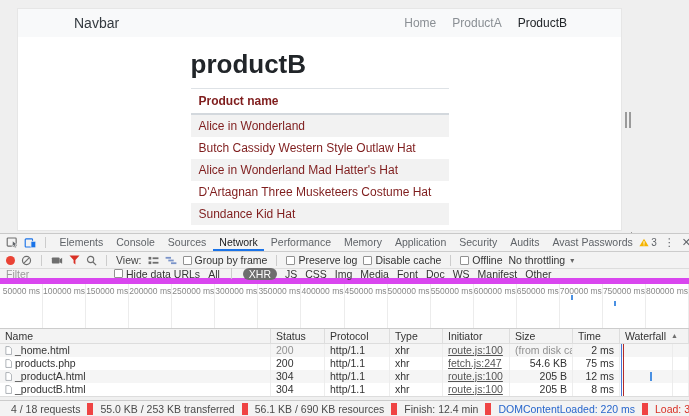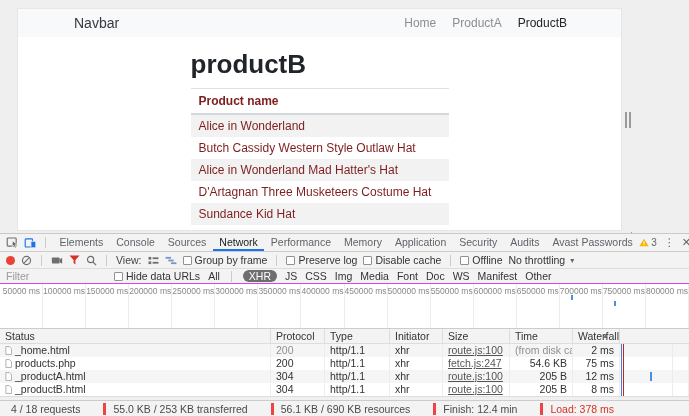--- a/index.html
+++ b/index.html
@@ -36,21 +36,21 @@
   .dt-tabbar .right { margin-left:auto; display:flex; align-items:center; gap:7px; padding-right:7px; }
   .warn-badge { display:flex; align-items:center; gap:2px; font-size:10px; color:#5f6368; cursor:pointer; }
   .glyph { font-size:11px; color:#5f6368; cursor:pointer; line-height:1; }
 
   .dt-toolbar { height:17px; display:flex; align-items:center; gap:6px; padding-left:6px; border-bottom:1px solid #ddd; font-size:10.5px; color:#333; background:#f3f3f3; }
   .record-dot { width:9px; height:9px; border-radius:50%; background:var(--record-red,#ea4335); cursor:pointer; flex:none; }
   .cb-item { display:flex; align-items:center; gap:3px; cursor:pointer; white-space:nowrap; }
   .muted-label { color:#444; }
   .caret { font-size:8px; color:#666; margin-left:2px; }
 
-  .dt-filterbar { height:15px; display:flex; align-items:center; gap:8px; padding-left:6px; border-bottom:1px solid #d946ef; font-size:10.5px; background:#f3f3f3; }
+  .dt-filterbar { height:15px; display:flex; align-items:center; gap:8px; padding-left:6px; border-bottom:6px solid #d946ef; font-size:10.5px; background:#f3f3f3; }
   .filter-input { width:100px; color:#9a9a9a; }
   .ftype { color:#333; cursor:pointer; white-space:nowrap; }
   .ftype.selected { background:var(--selected-filter-bg,#6e6e6e); color:#fff; border-radius:8px; padding:0 6px; }
 
   .dt-timeline { position:relative; height:45px; background:#fff; border-bottom:1px solid #ccc; display:flex; }
   .tl-cell { flex:1; border-right:1px solid #ececec; font-size:8.5px; color:#888; text-align:right; padding:2px 2px 0 0; white-space:nowrap; overflow:hidden; }
   .tl-mark { position:absolute; width:2px; height:5px; background:var(--timeline-mark-blue,#4a90e2); }
 
   .net-grid { display:grid; grid-template-columns:271px 54px 65px 53px 67px 63px 47px 1fr; }
   .dt-grid-header { height:15px; background:#f3f3f3; border-bottom:1px solid #ddd; font-size:10.5px; color:#333; }
@@ -66,21 +66,21 @@
   .initiator { text-decoration:underline; color:#555; cursor:pointer;text-align:right; }
   .dim { color:#909090; }
   .wf-line-blue { position:absolute; left:621px; top:0; width:1px; height:52px; background:var(--waterfall-blue,#4a77d4); }
   .wf-line-red { position:absolute; left:623px; top:0; width:1px; height:52px; background:var(--waterfall-red,#b32b2b); }
   .wf-grid { position:absolute; left:672px; top:0; width:1px; height:52px; background:#ececec; }
   .wf-tick { position:absolute; left:650px; top:28px; width:2px; height:9px; background:var(--timeline-mark-blue,#4a90e2); }
 
   .dt-strip { height:4px; background:#f0f0f0; border-top:1px solid #ddd; }
   .dt-statusbar { height:17px; display:flex; align-items:center; font-size:10.5px; color:#4a4a4a; background:#f3f3f3; border-top:1px solid #ccc; padding-left:4px; }
   .sb-item { padding:0 7px; white-space:nowrap; }
-  .sb-item + .sb-item { border-left:3px solid #ef4444;margin-left:16px; }
+  .sb-item + .sb-item { border-left:6px solid #ef4444; }
   .sb-blue { color:var(--dcl-blue,#2766cc); }
   .sb-red { color:var(--load-red,#d93025); }
 </style>
 </head>
 <body>
 
 <div class="stage">
 
   <div class="browser-area">
     <div class="page-panel">
@@ -258,20 +258,21 @@
       <div class="tl-cell">600000 ms</div>
       <div class="tl-cell">650000 ms</div>
       <div class="tl-cell">700000 ms</div>
       <div class="tl-cell">750000 ms</div>
       <div class="tl-cell">800000 ms</div>
       <span class="tl-mark" style="left:571px; top:11px;"></span>
       <span class="tl-mark" style="left:614px; top:17px;"></span>
     </div>
 
     <div class="dt-grid-header net-grid">
+      <div>Name</div>
       <div>Status</div>
       <div>Protocol</div>
       <div>Type</div>
       <div>Initiator</div>
       <div>Size</div>
       <div>Time</div>
       <div>
         <span>Waterfall</span>
         <span class="sort-arrow">▲</span>
       </div>
@@ -344,17 +345,18 @@
       <span class="wf-tick"></span>
     </div>
 
     <div class="dt-strip"></div>
 
     <div class="dt-statusbar">
       <span class="sb-item">4 / 18 requests</span>
       <span class="sb-item">55.0 KB / 253 KB transferred</span>
       <span class="sb-item">56.1 KB / 690 KB resources</span>
       <span class="sb-item">Finish: 12.4 min</span>
+      <span class="sb-item sb-blue">DOMContentLoaded: 220 ms</span>
       <span class="sb-item sb-red">Load: 378 ms</span>
     </div>
 
   </div>
 </div>
 
 </body></html>

